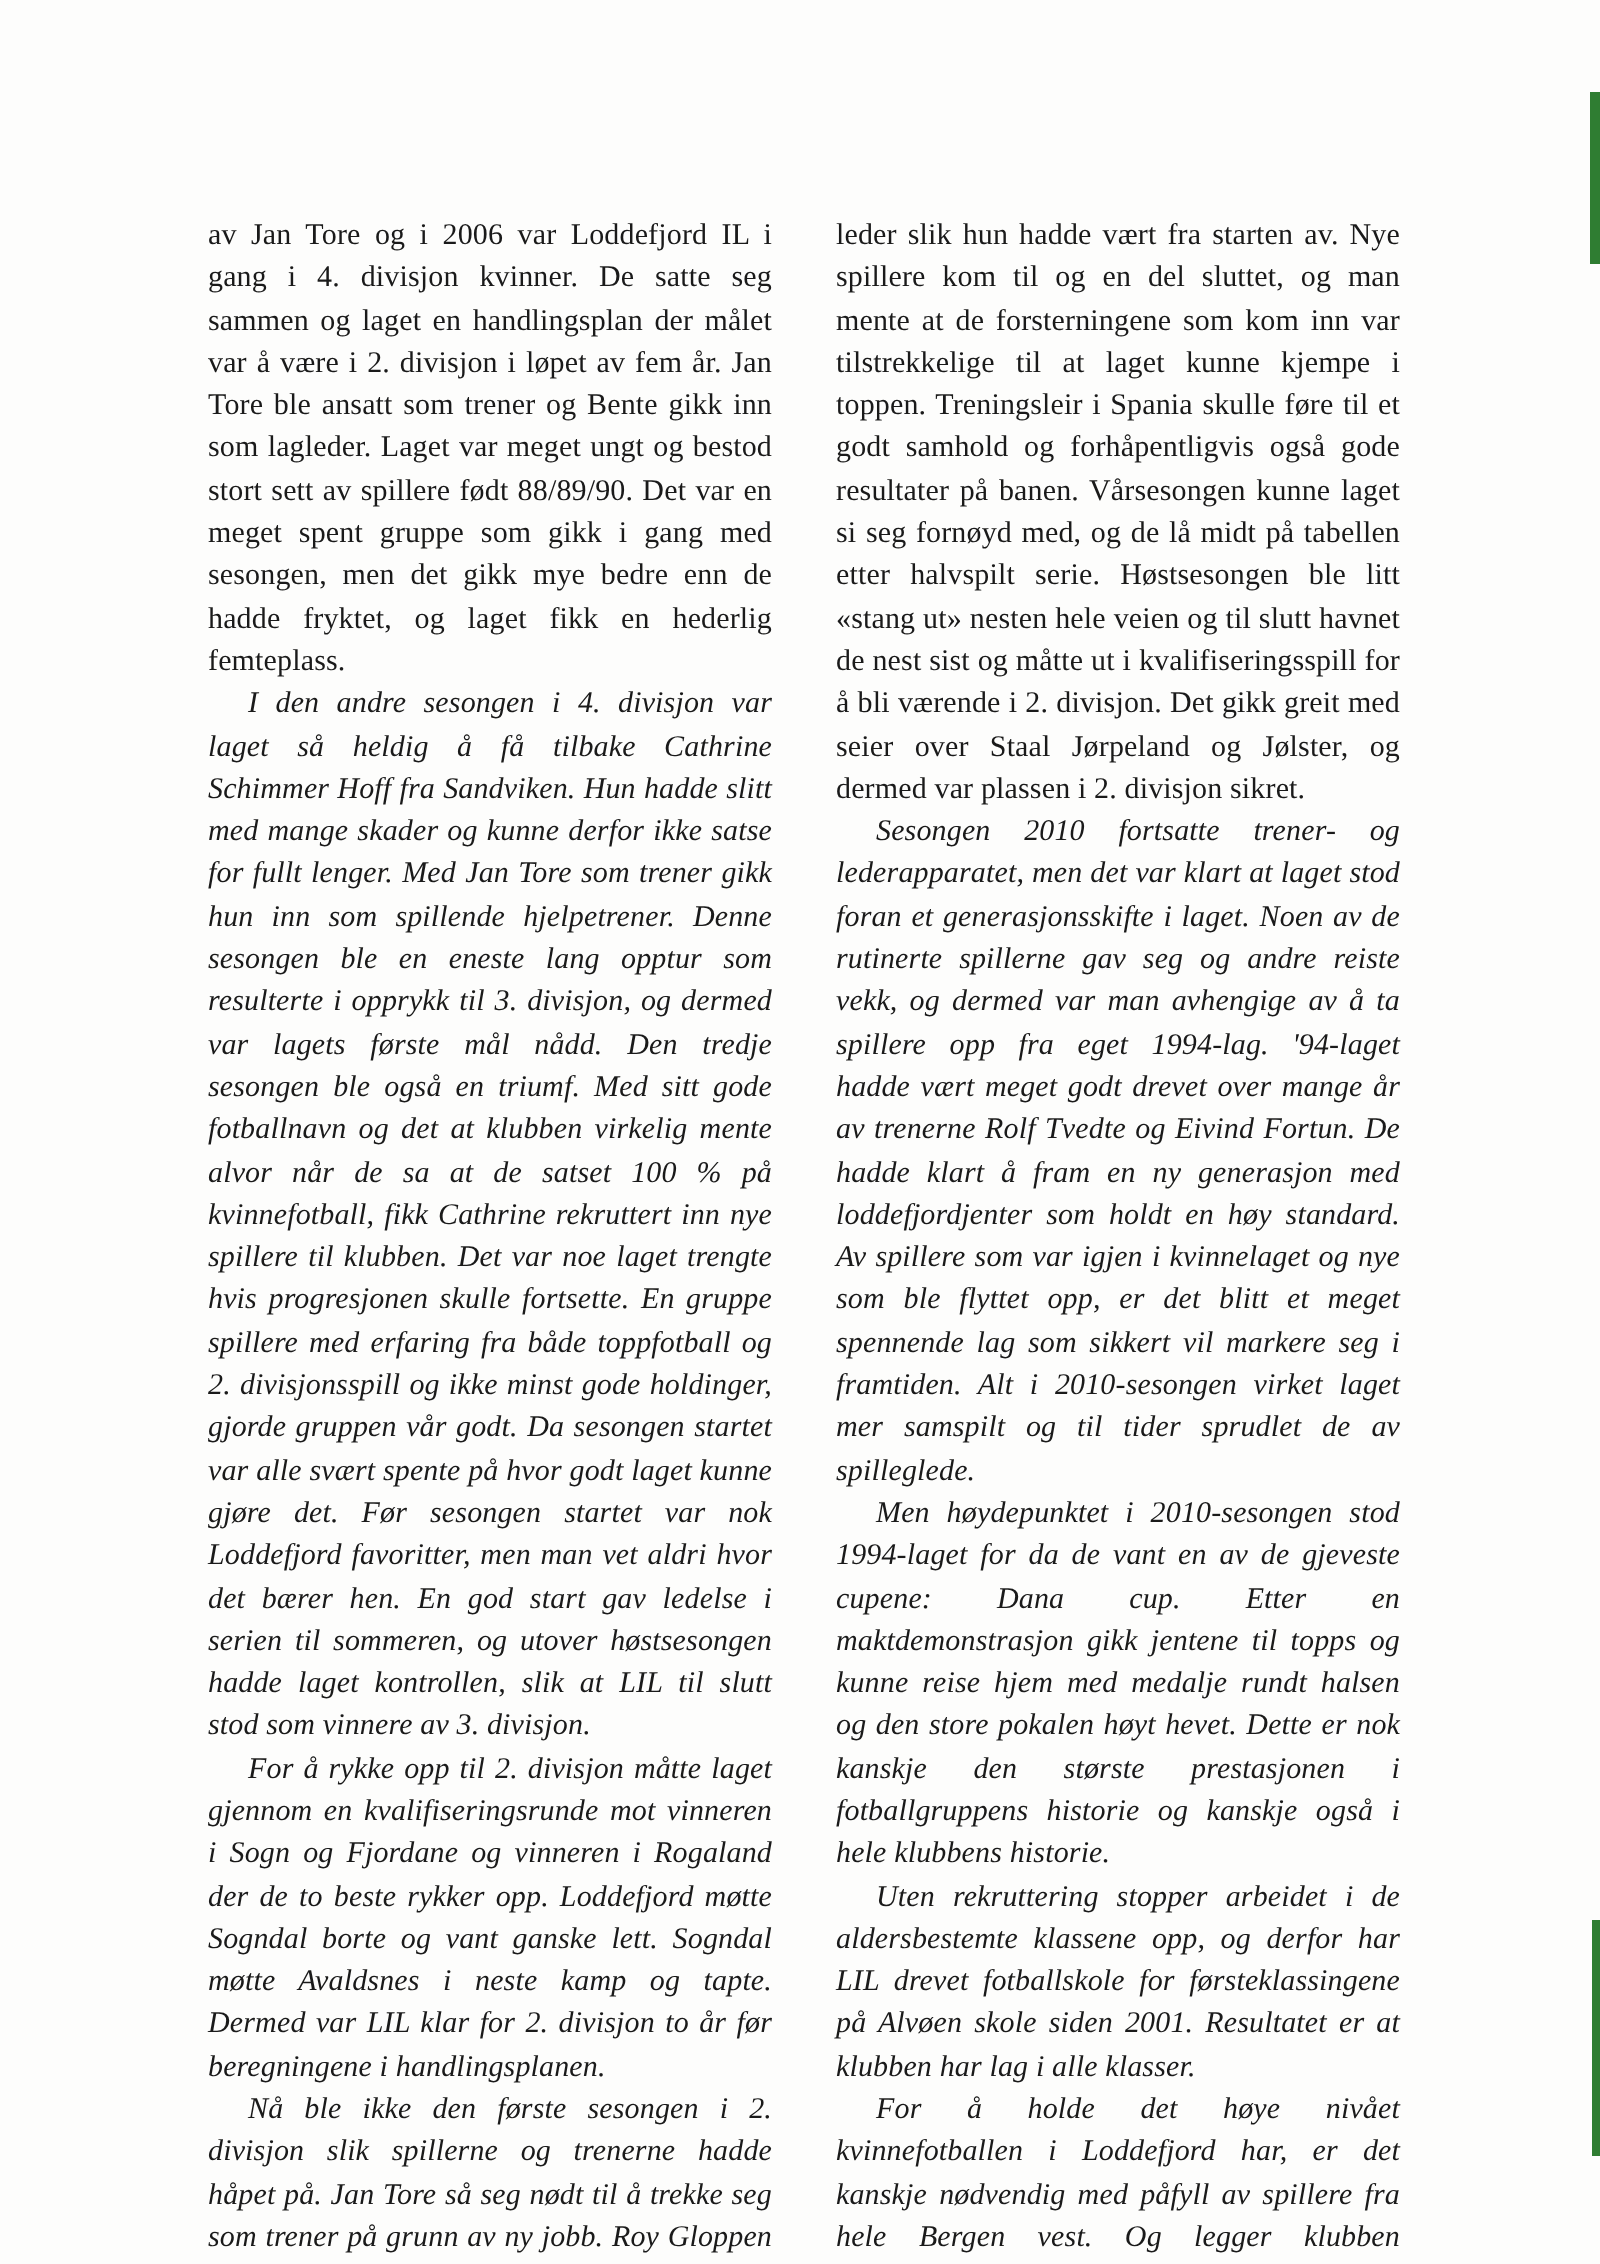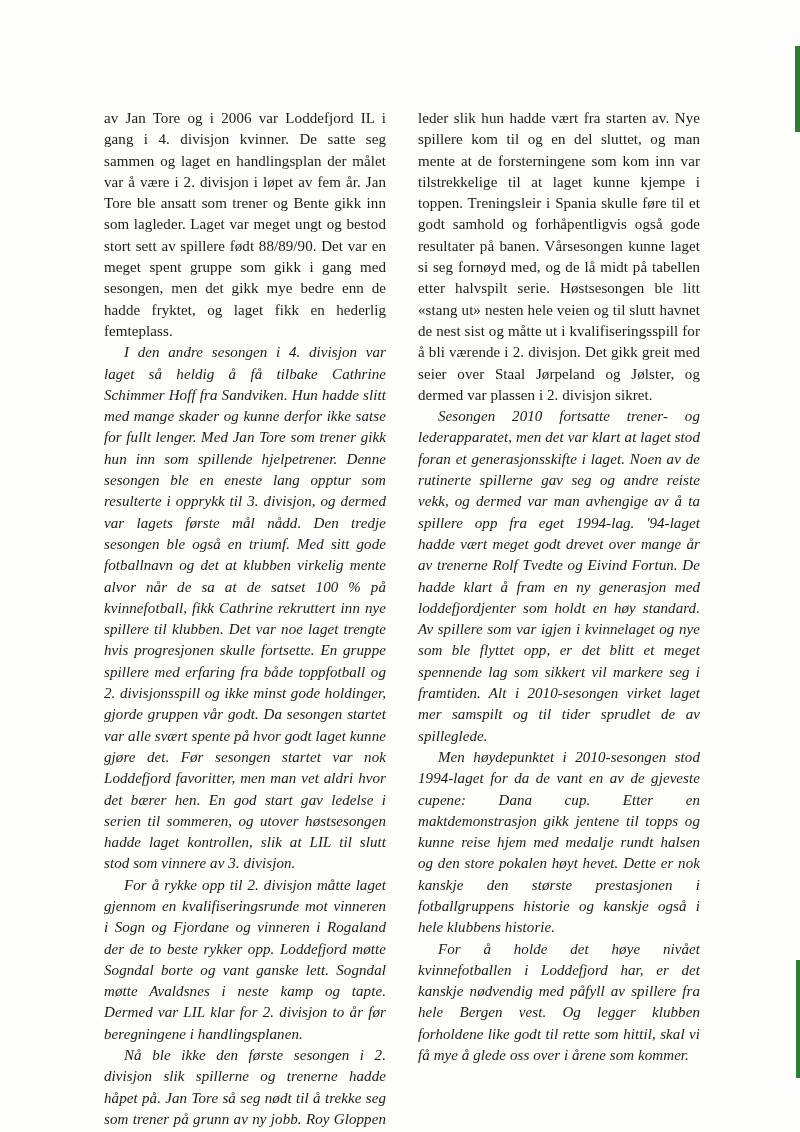--- a/index.html
+++ b/index.html
@@ -101,20 +101,21 @@
         <p>av Jan Tore og i 2006 var Loddefjord IL i gang i 4. divisjon kvinner. De satte seg sammen og laget en handlingsplan der målet var å være i 2. divisjon i løpet av fem år. Jan Tore ble ansatt som trener og Bente gikk inn som lagleder. Laget var meget ungt og bestod stort sett av spillere født 88/89/90. Det var en meget spent gruppe som gikk i gang med sesongen, men det gikk mye bedre enn de hadde fryktet, og laget fikk en hederlig femteplass.</p>
         <p class="indent">I den andre sesongen i 4. divisjon var laget så heldig å få tilbake Cathrine Schimmer Hoff fra Sandviken. Hun hadde slitt med mange skader og kunne derfor ikke satse for fullt lenger. Med Jan Tore som trener gikk hun inn som spillende hjelpetrener. Denne sesongen ble en eneste lang opptur som resulterte i opprykk til 3. divisjon, og dermed var lagets første mål nådd. Den tredje sesongen ble også en triumf. Med sitt gode fotballnavn og det at klubben virkelig mente alvor når de sa at de satset 100 % på kvinnefotball, fikk Cathrine rekruttert inn nye spillere til klubben. Det var noe laget trengte hvis progresjonen skulle fortsette. En gruppe spillere med erfaring fra både toppfotball og 2. divisjonsspill og ikke minst gode holdinger, gjorde gruppen vår godt. Da sesongen startet var alle svært spente på hvor godt laget kunne gjøre det. Før sesongen startet var nok Loddefjord favoritter, men man vet aldri hvor det bærer hen. En god start gav ledelse i serien til sommeren, og utover høstsesongen hadde laget kontrollen, slik at LIL til slutt stod som vinnere av 3. divisjon.</p>
         <p class="indent">For å rykke opp til 2. divisjon måtte laget gjennom en kvalifiseringsrunde mot vinneren i Sogn og Fjordane og vinneren i Rogaland der de to beste rykker opp. Loddefjord møtte Sogndal borte og vant ganske lett. Sogndal møtte Avaldsnes i neste kamp og tapte. Dermed var LIL klar for 2. divisjon to år før beregningene i handlingsplanen.</p>
         <p class="indent">Nå ble ikke den første sesongen i 2. divisjon slik spillerne og trenerne hadde håpet på. Jan Tore så seg nødt til å trekke seg som trener på grunn av ny jobb. Roy Gloppen og Ernst Hoff gikk inn som trenere og Bente fortsatte som lag-</p>
       </div>
 
       <div class="col">
         <p>leder slik hun hadde vært fra starten av. Nye spillere kom til og en del sluttet, og man mente at de forstern­ingene som kom inn var tilstrekkelige til at laget kunne kjempe i toppen. Treningsleir i Spania skulle føre til et godt samhold og forhåpentligvis også gode resultater på banen. Vårsesongen kunne laget si seg fornøyd med, og de lå midt på tabellen etter halvspilt serie. Høstsesongen ble litt «stang ut» nesten hele veien og til slutt havnet de nest sist og måtte ut i kvalifiseringsspill for å bli værende i 2. divisjon. Det gikk greit med seier over Staal Jørpeland og Jølster, og dermed var plassen i 2. divisjon sikret.</p>
         <p class="indent">Sesongen 2010 fortsatte trener- og lederapparatet, men det var klart at laget stod foran et generasjonsskifte i laget. Noen av de rutinerte spillerne gav seg og andre reiste vekk, og dermed var man avhengige av å ta spillere opp fra eget 1994-lag. '94-laget hadde vært meget godt drevet over mange år av trenerne Rolf Tvedte og Eivind Fortun. De hadde klart å fram en ny generasjon med loddefjordjenter som holdt en høy standard. Av spillere som var igjen i kvinnelaget og nye som ble flyttet opp, er det blitt et meget spennende lag som sikkert vil markere seg i framtiden. Alt i 2010-sesongen virket laget mer samspilt og til tider sprudlet de av spilleglede.</p>
         <p class="indent">Men høydepunktet i 2010-sesongen stod 1994-laget for da de vant en av de gjeveste cupene: Dana cup. Etter en maktdemonstrasjon gikk jentene til topps og kunne reise hjem med medalje rundt halsen og den store pokalen høyt hevet. Dette er nok kanskje den største prestasjonen i fotballgruppens historie og kanskje også i hele klubbens historie.</p>
+        <p class="indent">Uten rekruttering stopper arbeidet i de aldersbestemte klassene opp, og derfor har LIL drevet fotballskole for førsteklassingene på Alvøen skole siden 2001. Resultatet er at klubben har lag i alle klasser.</p>
         <p class="indent">For å holde det høye nivået kvinnefotballen i Loddefjord har, er det kanskje nødvendig med påfyll av spillere fra hele Bergen vest. Og legger klubben forholdene like godt til rette som hittil, skal vi få mye å glede oss over i årene som kommer.</p>
       </div>
 
     </div>
   </div>
 
 
 </div>
 
 </body></html>

